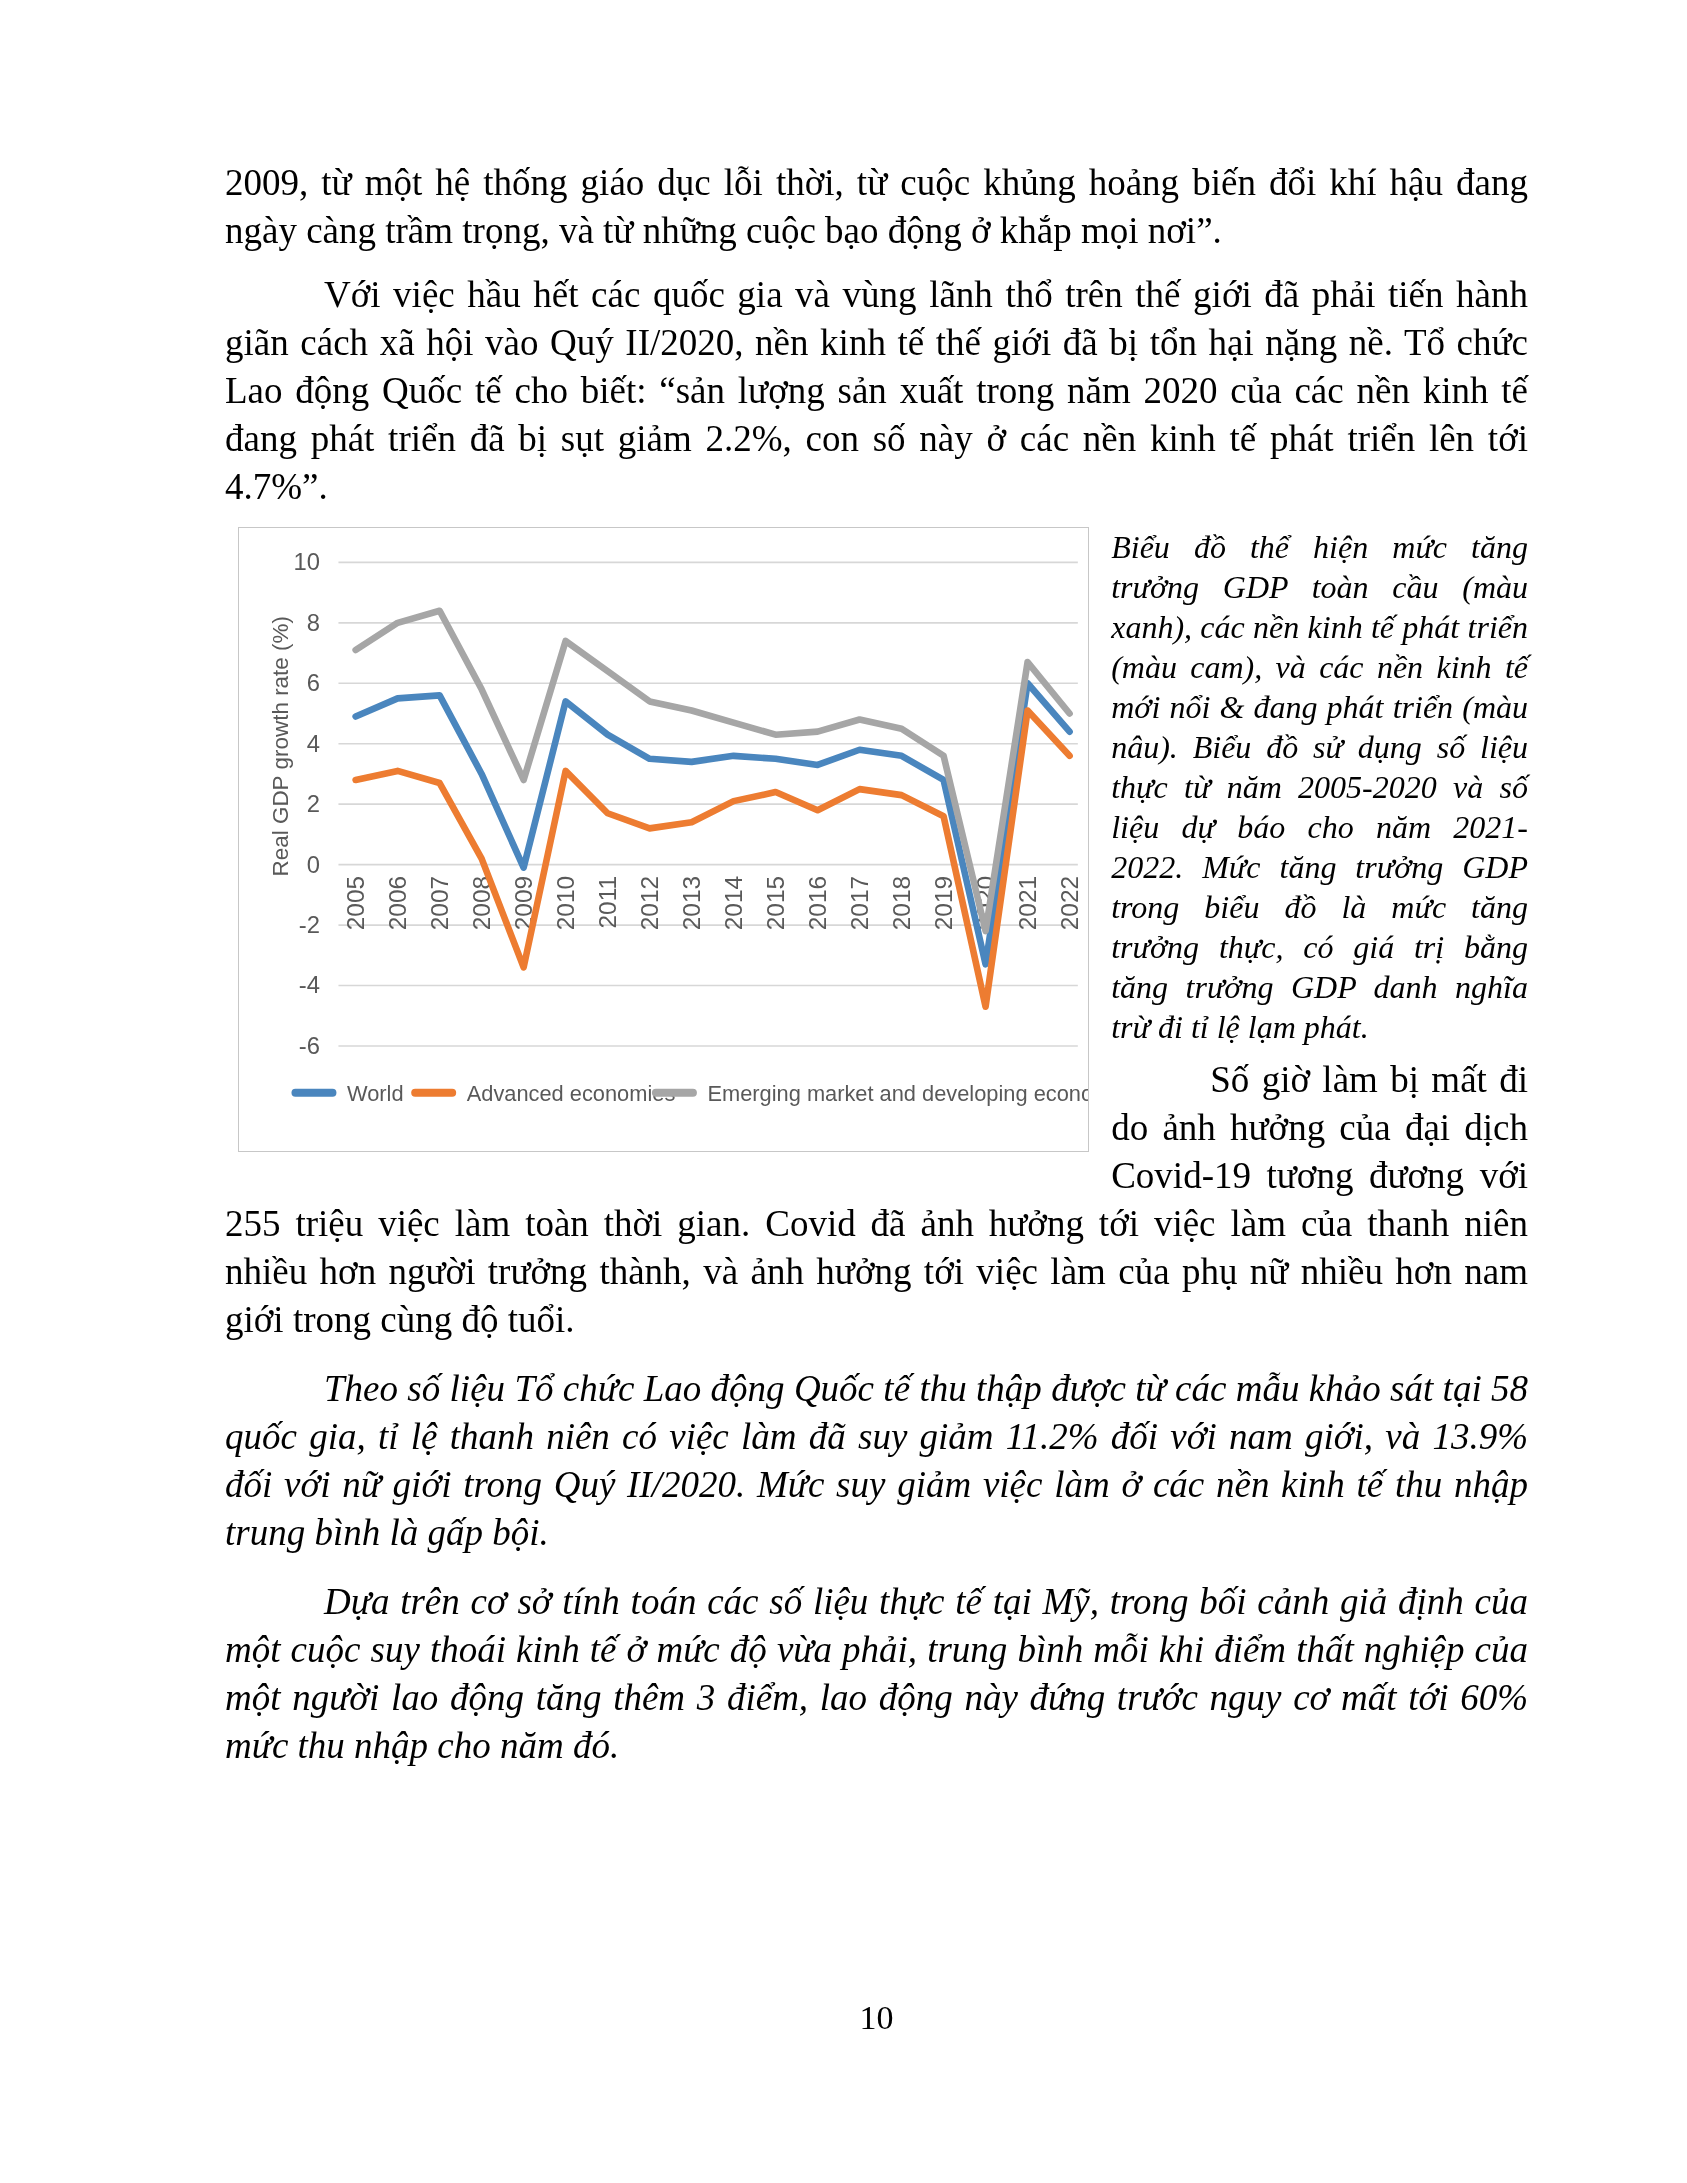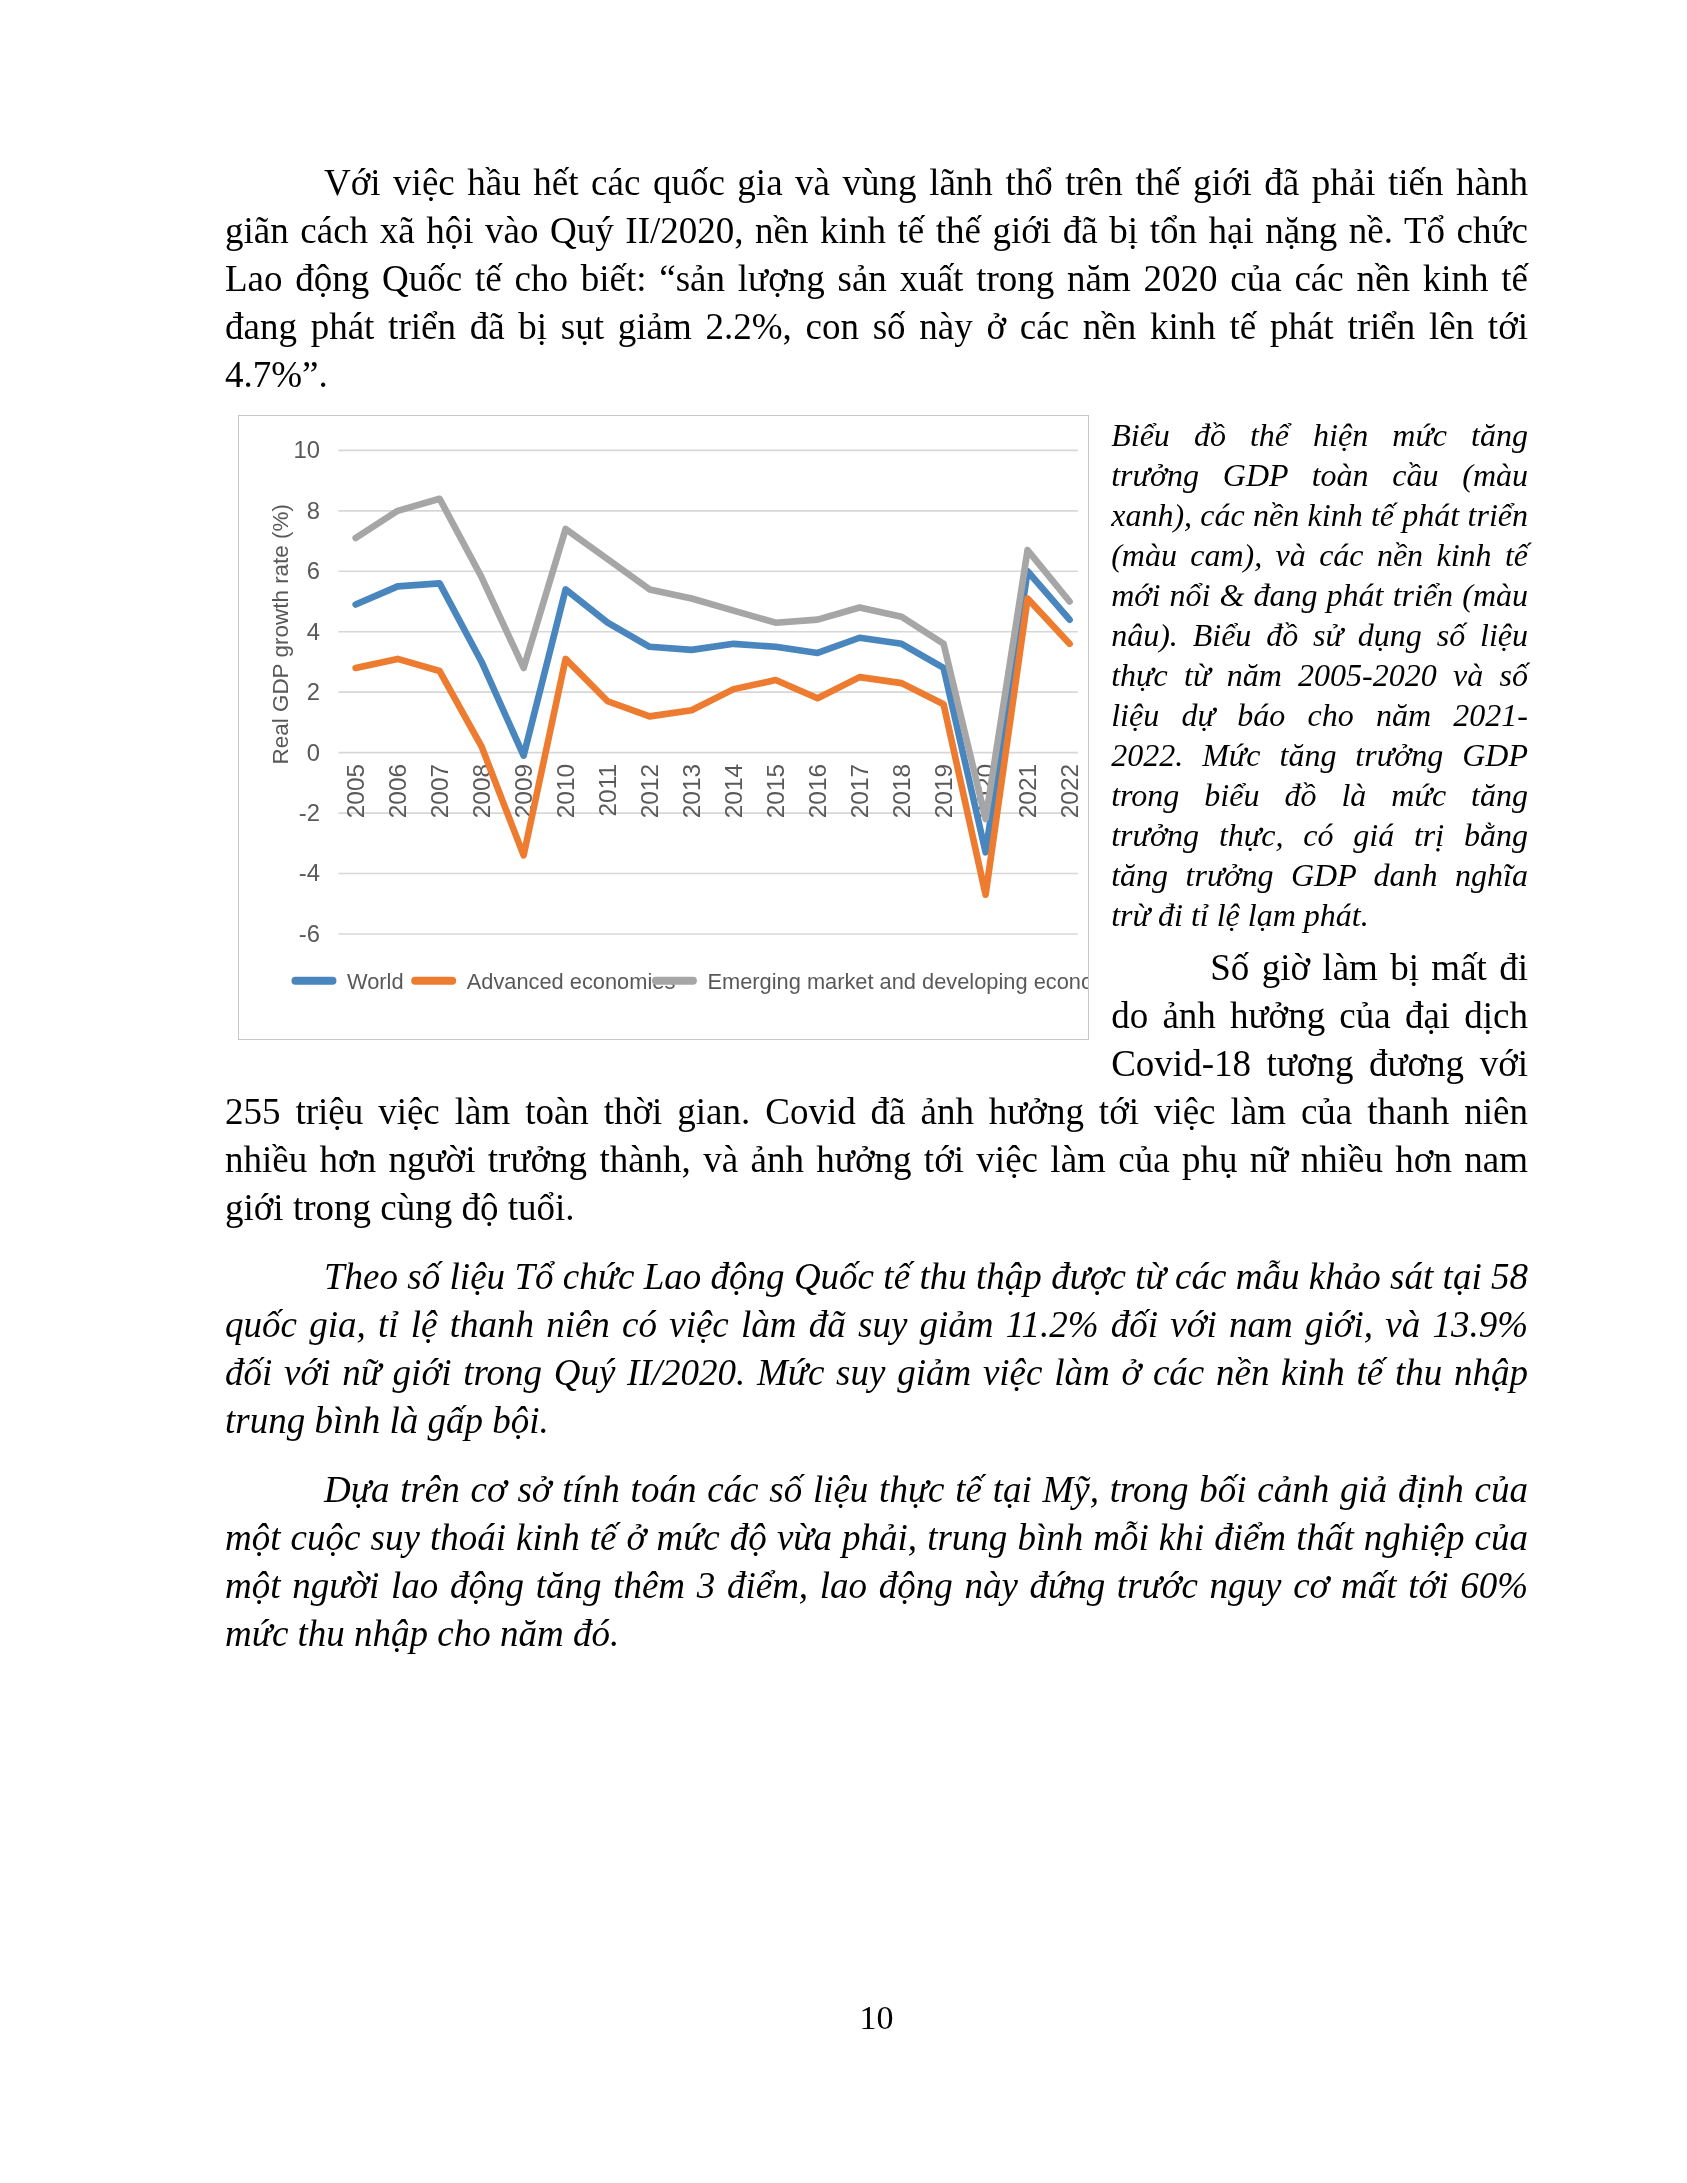--- a/index.html
+++ b/index.html
@@ -57,20 +57,21 @@
     text-align: center;
     font-size: 34px;
   }
 </style>
 </head>
 <body>
 
 <div class="page">
   <div class="content">
 
+    <p class="body-par no-indent">2009, từ một hệ thống giáo dục lỗi thời, từ cuộc khủng hoảng biến đổi khí hậu đang ngày càng trầm trọng, và từ những cuộc bạo động ở khắp mọi nơi”.</p>
 
     <p class="body-par">Với việc hầu hết các quốc gia và vùng lãnh thổ trên thế giới đã phải tiến hành giãn cách xã hội vào Quý II/2020, nền kinh tế thế giới đã bị tổn hại nặng nề. Tổ chức Lao động Quốc tế cho biết: “sản lượng sản xuất trong năm 2020 của các nền kinh tế đang phát triển đã bị sụt giảm 2.2%, con số này ở các nền kinh tế phát triển lên tới 4.7%”.</p>
 
     <div class="figure-block">
       <figure class="chart-figure">
         <svg id="gdp-chart" width="849" height="623" viewBox="0 0 1283 942" xmlns="http://www.w3.org/2000/svg">
             <line x1="150" x2="1268" y1="52.0" y2="52.0" stroke="#d7d7d7" stroke-width="2.5"></line>
             <line x1="150" x2="1268" y1="143.4" y2="143.4" stroke="#d7d7d7" stroke-width="2.5"></line>
             <line x1="150" x2="1268" y1="234.8" y2="234.8" stroke="#d7d7d7" stroke-width="2.5"></line>
             <line x1="150" x2="1268" y1="326.2" y2="326.2" stroke="#d7d7d7" stroke-width="2.5"></line>
@@ -114,21 +115,21 @@
             <text x="163" y="866" font-size="33" fill="#595959" font-family="&quot;Liberation Sans&quot;, sans-serif">World</text>
             <rect x="260" y="848" width="68" height="12" rx="6" fill="#ed7c31"></rect>
             <text x="344" y="866" font-size="33" fill="#595959" font-family="&quot;Liberation Sans&quot;, sans-serif">Advanced economies</text>
             <rect x="624" y="848" width="68" height="12" rx="6" fill="#a6a6a6"></rect>
             <text x="708" y="866" font-size="33" fill="#595959" font-family="&quot;Liberation Sans&quot;, sans-serif">Emerging market and developing economies</text>
           </svg>
       </figure>
 
       <p class="caption">Biểu đồ thể hiện mức tăng trưởng GDP toàn cầu (màu xanh), các nền kinh tế phát triển (màu cam), và các nền kinh tế mới nổi &amp; đang phát triển (màu nâu). Biểu đồ sử dụng số liệu thực từ năm 2005-2020 và số liệu dự báo cho năm 2021-2022. Mức tăng trưởng GDP trong biểu đồ là mức tăng trưởng thực, có giá trị bằng tăng trưởng GDP danh nghĩa trừ đi tỉ lệ lạm phát.</p>
 
-      <p class="body-par">Số giờ làm bị mất đi do ảnh hưởng của đại dịch Covid-18 tương đương với 255 triệu việc làm toàn thời gian. Covid đã ảnh hưởng tới việc làm của thanh niên nhiều hơn người trưởng thành, và ảnh hưởng tới việc làm của phụ nữ nhiều hơn nam giới trong cùng độ tuổi.</p>
+      <p class="body-par">Số giờ làm bị mất đi do ảnh hưởng của đại dịch Covid-19 tương đương với 255 triệu việc làm toàn thời gian. Covid đã ảnh hưởng tới việc làm của thanh niên nhiều hơn người trưởng thành, và ảnh hưởng tới việc làm của phụ nữ nhiều hơn nam giới trong cùng độ tuổi.</p>
     </div>
 
     <p class="body-par par-after">Theo số liệu Tổ chức Lao động Quốc tế thu thập được từ các mẫu khảo sát tại 58 quốc gia, tỉ lệ thanh niên có việc làm đã suy giảm 11.2% đối với nam giới, và 13.9% đối với nữ giới trong Quý II/2020. Mức suy giảm việc làm ở các nền kinh tế thu nhập trung bình là gấp bội.</p>
 
     <p class="body-par par-after">Dựa trên cơ sở tính toán các số liệu thực tế tại Mỹ, trong bối cảnh giả định của một cuộc suy thoái kinh tế ở mức độ vừa phải, trung bình mỗi khi điểm thất nghiệp của một người lao động tăng thêm 3 điểm, lao động này đứng trước nguy cơ mất tới 60% mức thu nhập cho năm đó.</p>
 
   </div>
 
   <div class="page-number">10</div>
 </div>

